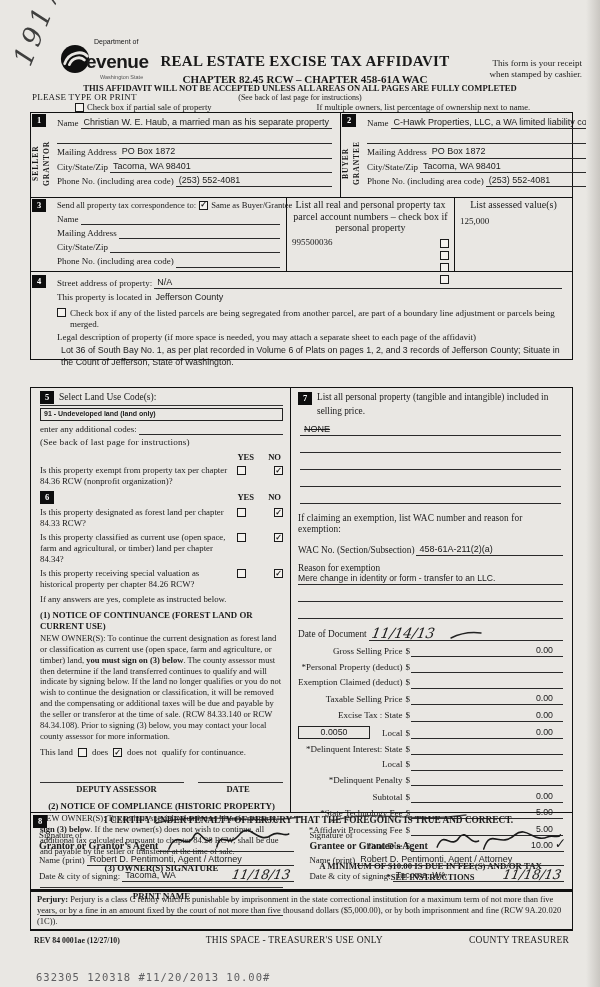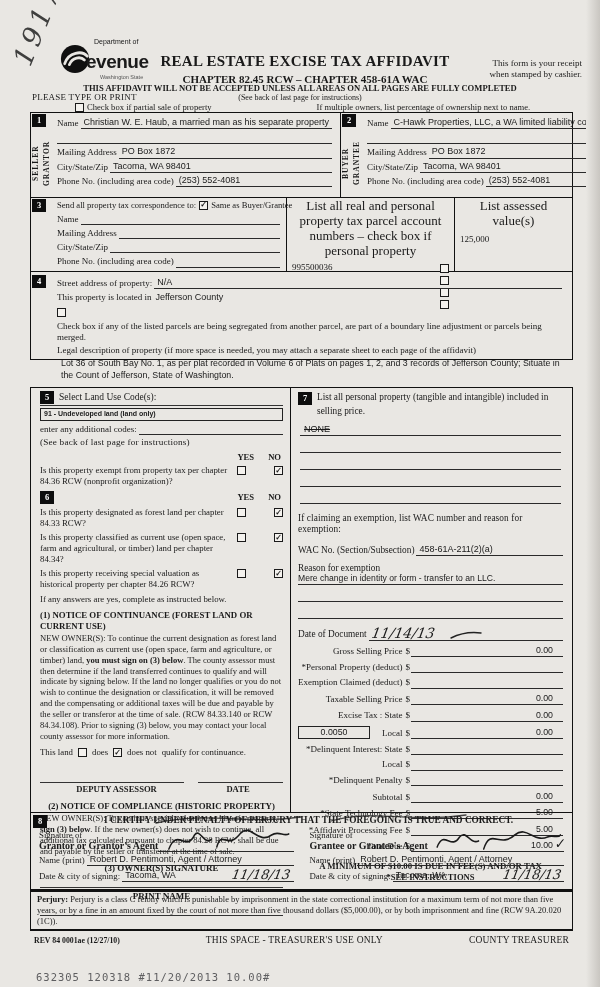--- a/index.html
+++ b/index.html
@@ -61,31 +61,31 @@
   .party .blank-line { margin-top:4px; height:10px; }
 
   
   .corr { display:flex; border:1.6px solid #111; border-top:none; height:74px; }
   .corr-left { width:255px; position:relative; padding:2px 6px 2px 26px; }
   .corr-left .badge { position:absolute; left:1px; top:1px; }
   .send-row { display:flex; align-items:center; gap:3px; font-size:8.6px; white-space:nowrap; }
   .corr-left .fld { margin-top:3px; }
   .corr-mid { width:168px; border-left:1.6px solid #111; padding:1px 5px; display:flex; flex-direction:column; }
   .corr-right { flex:1; border-left:1.6px solid #111; padding:1px 5px; display:flex; flex-direction:column; }
-  .col-head { text-align:center; font-size:13px; line-height:1.15; }
+  .col-head { text-align:center; font-size:10px; line-height:1.15; }
   .parcel-row { display:flex; align-items:flex-end; gap:4px; margin-top:3px; }
   .parcel-row .line { flex:1; }
   .assessed-row { margin-top:5px; }
 
   
   .prop { border:1.6px solid #111; border-top:none; height:88px; position:relative; padding:3px 10px 2px 26px; }
   .prop .badge { position:absolute; left:1px; top:3px; }
   .prop-row { margin-top:2px; }
   .located-row { display:flex; gap:4px; align-items:flex-end; margin-top:3px;text-align:center; }
-  .seg-row { display:flex; gap:4px; align-items:flex-start; margin-top:4px;flex-direction:column; }
+  .seg-row { display:flex; gap:4px; align-items:flex-start; margin-top:4px; }
   .legal-value { font-family:"Liberation Sans", sans-serif; font-size:8.8px; margin:2px 0 0 4px; line-height:1.3; }
 
   .gap-spacer { height:27px; }
 
   
   .lower { display:flex; border:1.6px solid #111; height:426px; }
   .low-left { width:263px; border-right:1.6px solid #111; padding:3px 7px 2px 9px; position:relative; }
   .low-right { flex:1; padding:3px 9px 2px 7px; position:relative; }
 
   .sec5-title { display:flex; align-items:center; gap:5px; border-bottom:1px solid #333; padding-bottom:1px; font-size:9.5px; }

